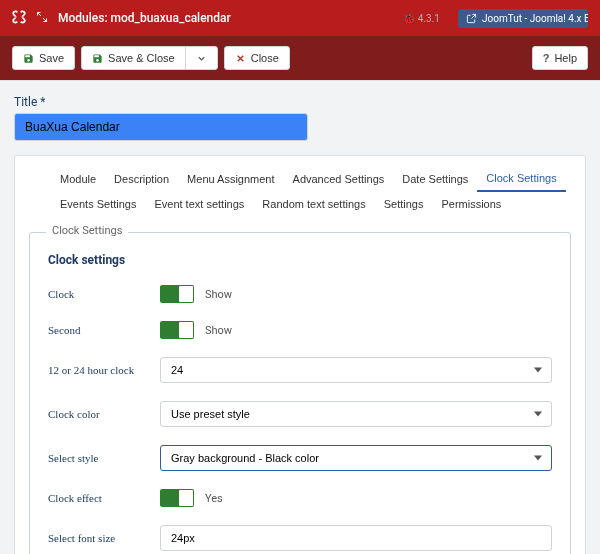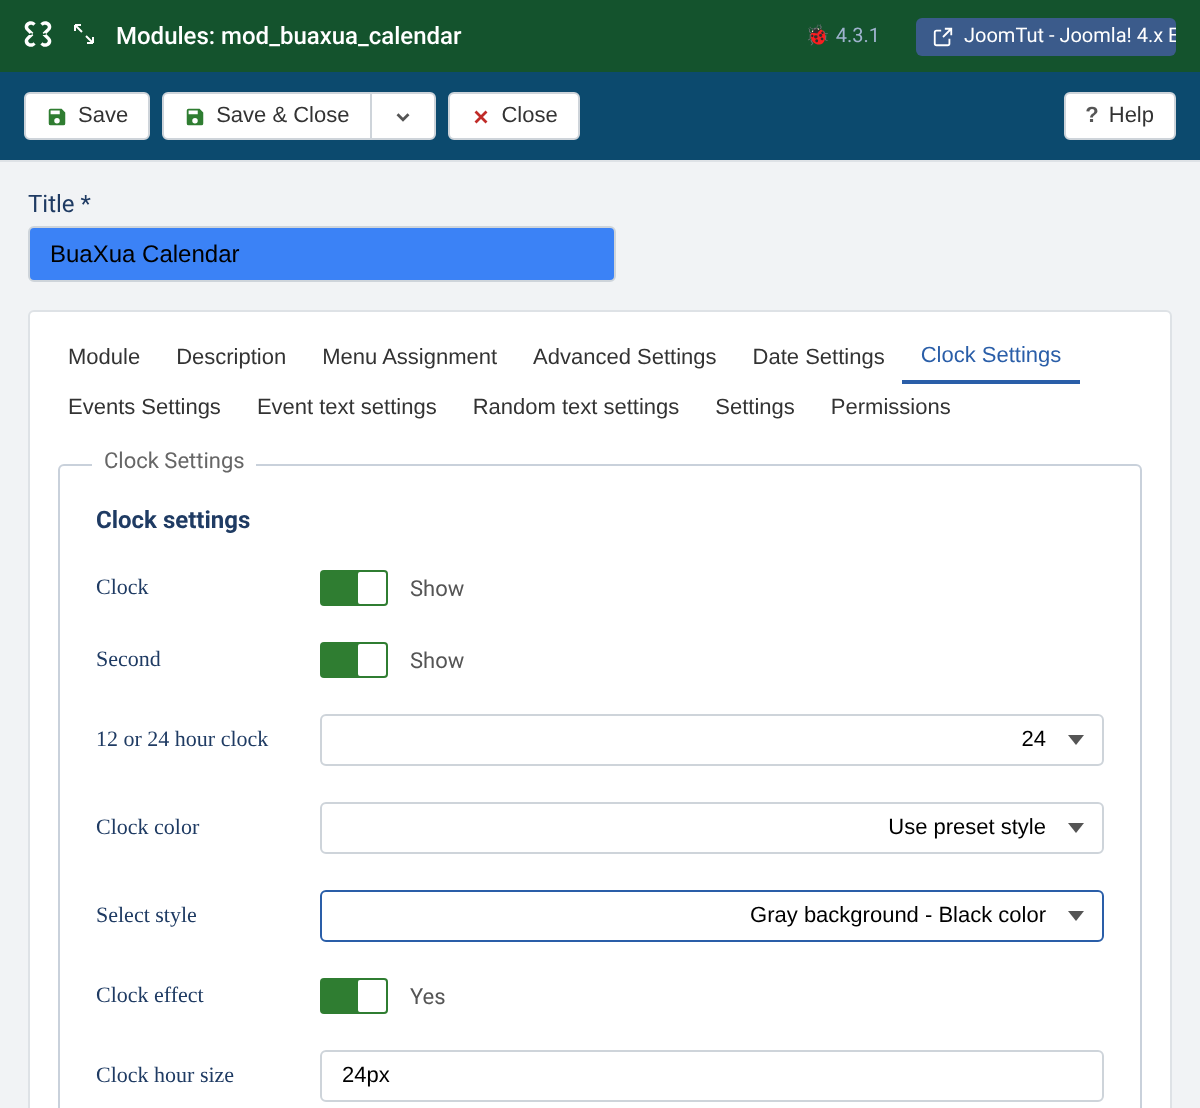--- a/index.html
+++ b/index.html
@@ -1,52 +1,52 @@
 <!DOCTYPE html>
 <html><head>
 <meta charset="utf-8">
 <style>
 * { box-sizing: border-box; margin: 0; padding: 0; }
 body { font-family: -apple-system, BlinkMacSystemFont, "Segoe UI", Roboto, sans-serif; font-size: 12px; color: #333; background: #f1f3f5; width: 600px; }
-.topbar { background: #14532d; color: #fff; height: 36px; display: flex; align-items: center; padding: 0 12px; gap: 10px; }
+.topbar { background: #b91c1c; color: #fff; height: 36px; display: flex; align-items: center; padding: 0 12px; gap: 10px; }
 .tb-logo { width: 14px; height: 14px; }
 .tb-title { font-size: 12px; font-weight: 500; flex: 1; }
 .tb-version { font-size: 10px; color: #9fb3ce; margin-right: 8px; }
 .tb-ext { background: #3b5b8b; border-radius: 3px; padding: 4px 8px; font-size: 10px; display: flex; align-items: center; gap: 5px; max-width: 130px; overflow: hidden; white-space: nowrap; text-overflow: ellipsis; }
 .tb-ext svg { flex-shrink: 0; }
-.toolbar { background: #0c4a6e; padding: 10px 12px; display: flex; gap: 6px; border-bottom: 1px solid #dee2e6; }
+.toolbar { background: #7f1d1d; padding: 10px 12px; display: flex; gap: 6px; border-bottom: 1px solid #dee2e6; }
 .btn { border: 1px solid #ced4da; background: #fff; border-radius: 3px; padding: 5px 10px; font-size: 11px; display: inline-flex; align-items: center; gap: 5px; cursor: pointer; color: #333; }
 .btn svg { width: 11px; height: 11px; }
 .btn-group { display: flex; }
 .btn-group .btn { border-radius: 0; }
 .btn-group .btn:first-child { border-radius: 3px 0 0 3px; }
 .btn-group .btn:last-child { border-radius: 0 3px 3px 0; margin-left: -1px; }
 .toolbar-spacer { flex: 1; }
 .icon-green { fill: #2f7d31; }
 .icon-red { stroke: #c02b28; }
 .content { padding: 14px 14px 20px; }
 .title-label { font-size: 12px; color: #1f3b63; margin-bottom: 4px; display: block; }
 .title-label .req { color: #1f3b63; }
 .title-input { width: 294px; padding: 6px 10px; border: 1px solid #ced4da; border-radius: 3px; font-size: 12px; background: #3b82f6; }
 .panel { background: #fff; border: 1px solid #dee2e6; border-radius: 3px; margin-top: 14px; padding: 0; }
-.tabs { display: flex; flex-wrap: wrap; padding: 10px 10px 0; gap: 0; border-bottom: none; }
+.tabs { display: flex; flex-wrap: wrap; padding: 10px 10px 0; gap: 0; border-bottom: none; margin-left: 26px; }
 .tab { padding: 6px 9px; font-size: 11px; color: #333; cursor: pointer; border: none; background: transparent; white-space: nowrap; }
 .tab.active { color: #2a5ea8; border-bottom: 2px solid #2a5ea8; font-weight: 500; }
 .fieldset { margin: 16px 14px 20px; border: 1px solid #c9d1db; border-radius: 3px; padding: 20px 18px 22px; position: relative; }
 .fieldset-legend { position: absolute; top: -9px; left: 16px; background: #fff; padding: 0 6px; font-size: 11px; color: #666; }
 .section-heading { font-size: 12px; font-weight: 700; color: #1f3b63; margin-bottom: 18px; }
 .form-row { display: flex; align-items: center; margin-bottom: 18px; }
 .form-row:last-child { margin-bottom: 0; }
 .form-label { width: 112px; font-size: 11px; color: #1f3b63; flex-shrink: 0; font-family: Liberation Serif, serif; }
 .form-control { flex: 1; }
 .toggle { width: 34px; height: 18px; border-radius: 2px; position: relative; display: inline-block; vertical-align: middle; }
 .toggle.on { background: #2f7d31; }
 .toggle.on::after { content: ""; position: absolute; right: 1px; top: 1px; width: 14px; height: 16px; background: #fff; border-radius: 1px; }
 .toggle-label { font-size: 11px; color: #555; margin-left: 8px; vertical-align: middle; }
-.select { width: 100%; padding: 6px 28px 6px 10px; border: 1px solid #ced4da; border-radius: 3px; font-size: 11px; background: #fff; appearance: none; position: relative; text-align: right; }
+.select { width: 100%; padding: 6px 28px 6px 10px; border: 1px solid #ced4da; border-radius: 3px; font-size: 11px; background: #fff; appearance: none; position: relative; }
 .select-wrap { position: relative; width: 100%; }
 .select-wrap::after { content: ""; position: absolute; right: 10px; top: 50%; transform: translateY(-50%); width: 0; height: 0; border-left: 4px solid transparent; border-right: 4px solid transparent; border-top: 5px solid #555; pointer-events: none; }
 .select.highlight { border-color: #2a5ea8; }
 .text-input { width: 100%; padding: 6px 10px; border: 1px solid #ced4da; border-radius: 3px; font-size: 11px; background: #fff; }
 </style>
 </head>
 <body>
 
 <div class="topbar">
   <span>
@@ -172,21 +172,21 @@
 
       <div class="form-row">
         <div class="form-label">Clock effect</div>
         <div class="form-control">
           <span class="toggle on"></span>
           <span class="toggle-label">Yes</span>
         </div>
       </div>
 
       <div class="form-row">
-        <div class="form-label">Clock hour size</div>
+        <div class="form-label">Select font size</div>
         <div class="form-control">
           <input type="text" class="text-input" value="24px" style="">
         </div>
       </div>
 
     </div>
   </div>
 </div>
 
 </body></html>

